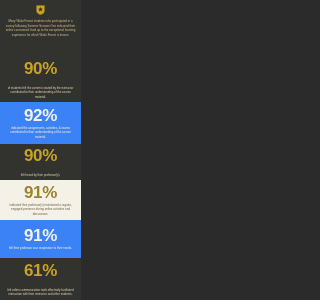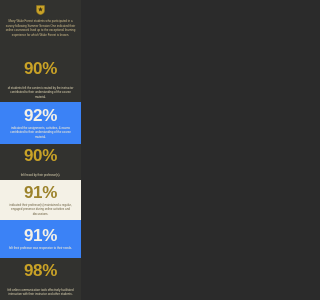--- a/index.html
+++ b/index.html
@@ -126,17 +126,17 @@
     <div class="stat-number">91%</div>
     <p class="stat-caption">indicated their professor(s) maintained a regular, engaged presence during online activities and discussions.</p>
   </div>
 
   <div class="band band-gold b5">
     <div class="stat-number">91%</div>
     <p class="stat-caption">felt their professor was responsive to their needs.</p>
   </div>
 
   <div class="band band-dark b6">
-    <div class="stat-number">98%</div>
+    <div class="stat-number">61%</div>
     <p class="stat-caption">felt online communication tools effectively facilitated interaction with their instructor and other students.</p>
   </div>
 
 </div>
 
 </body></html>

